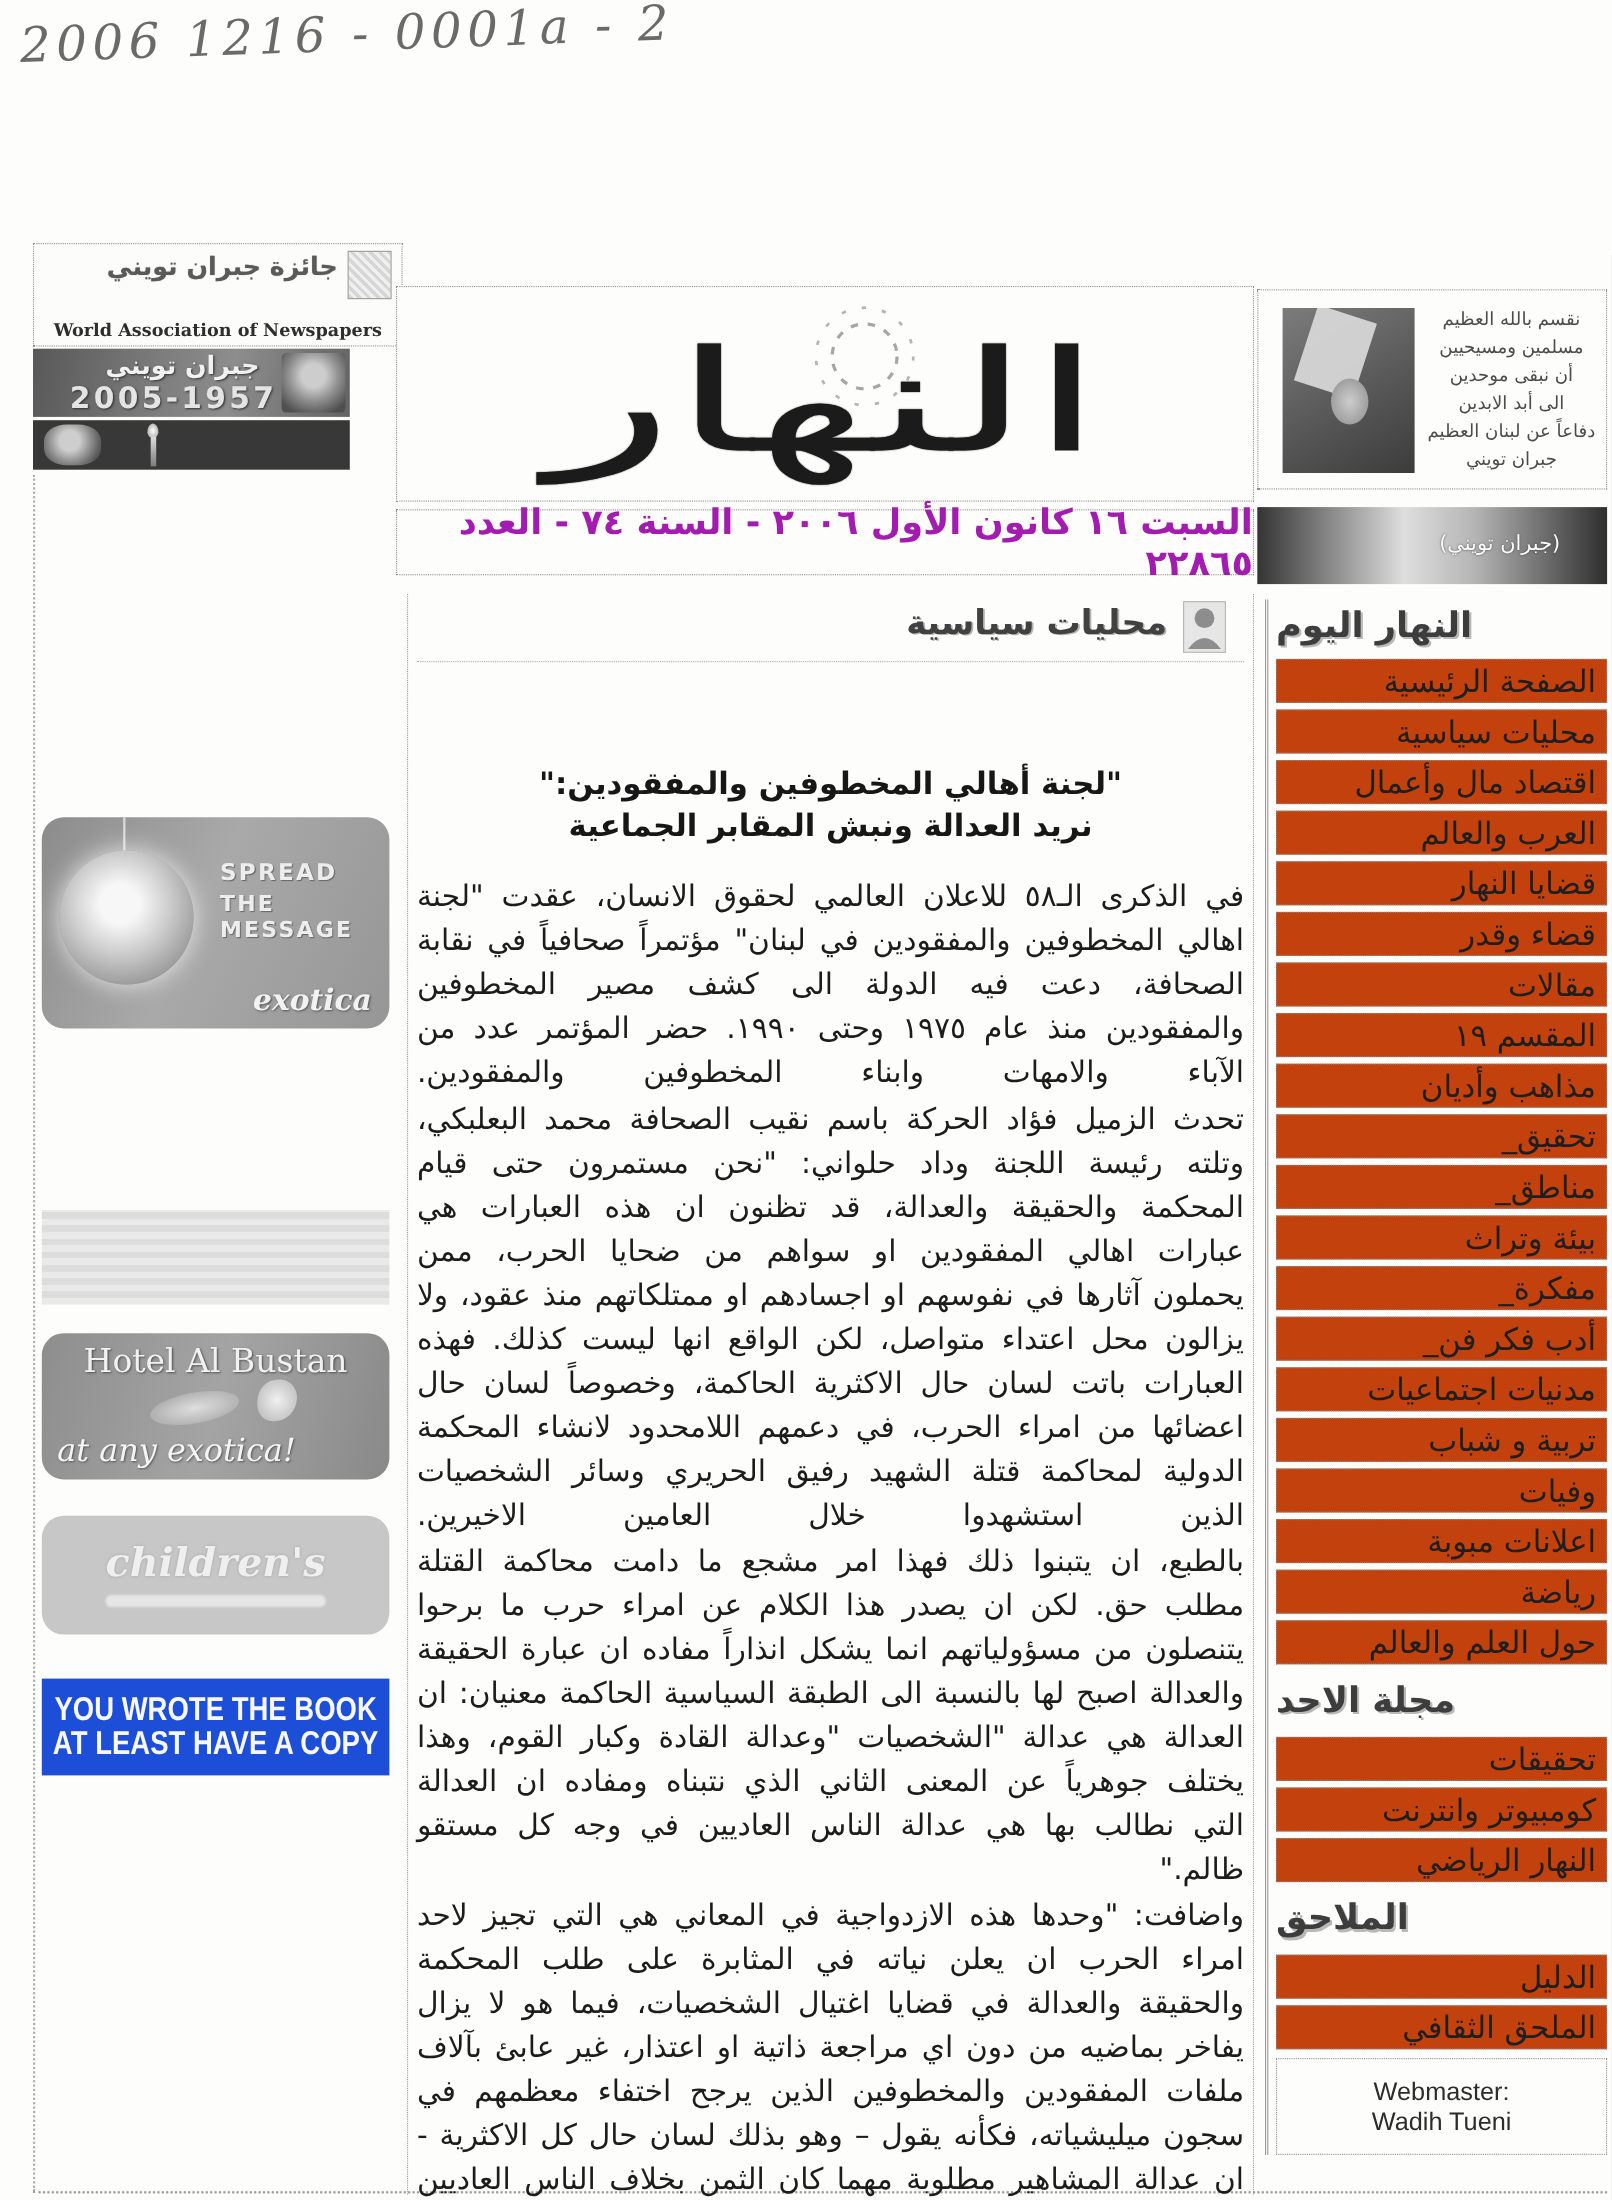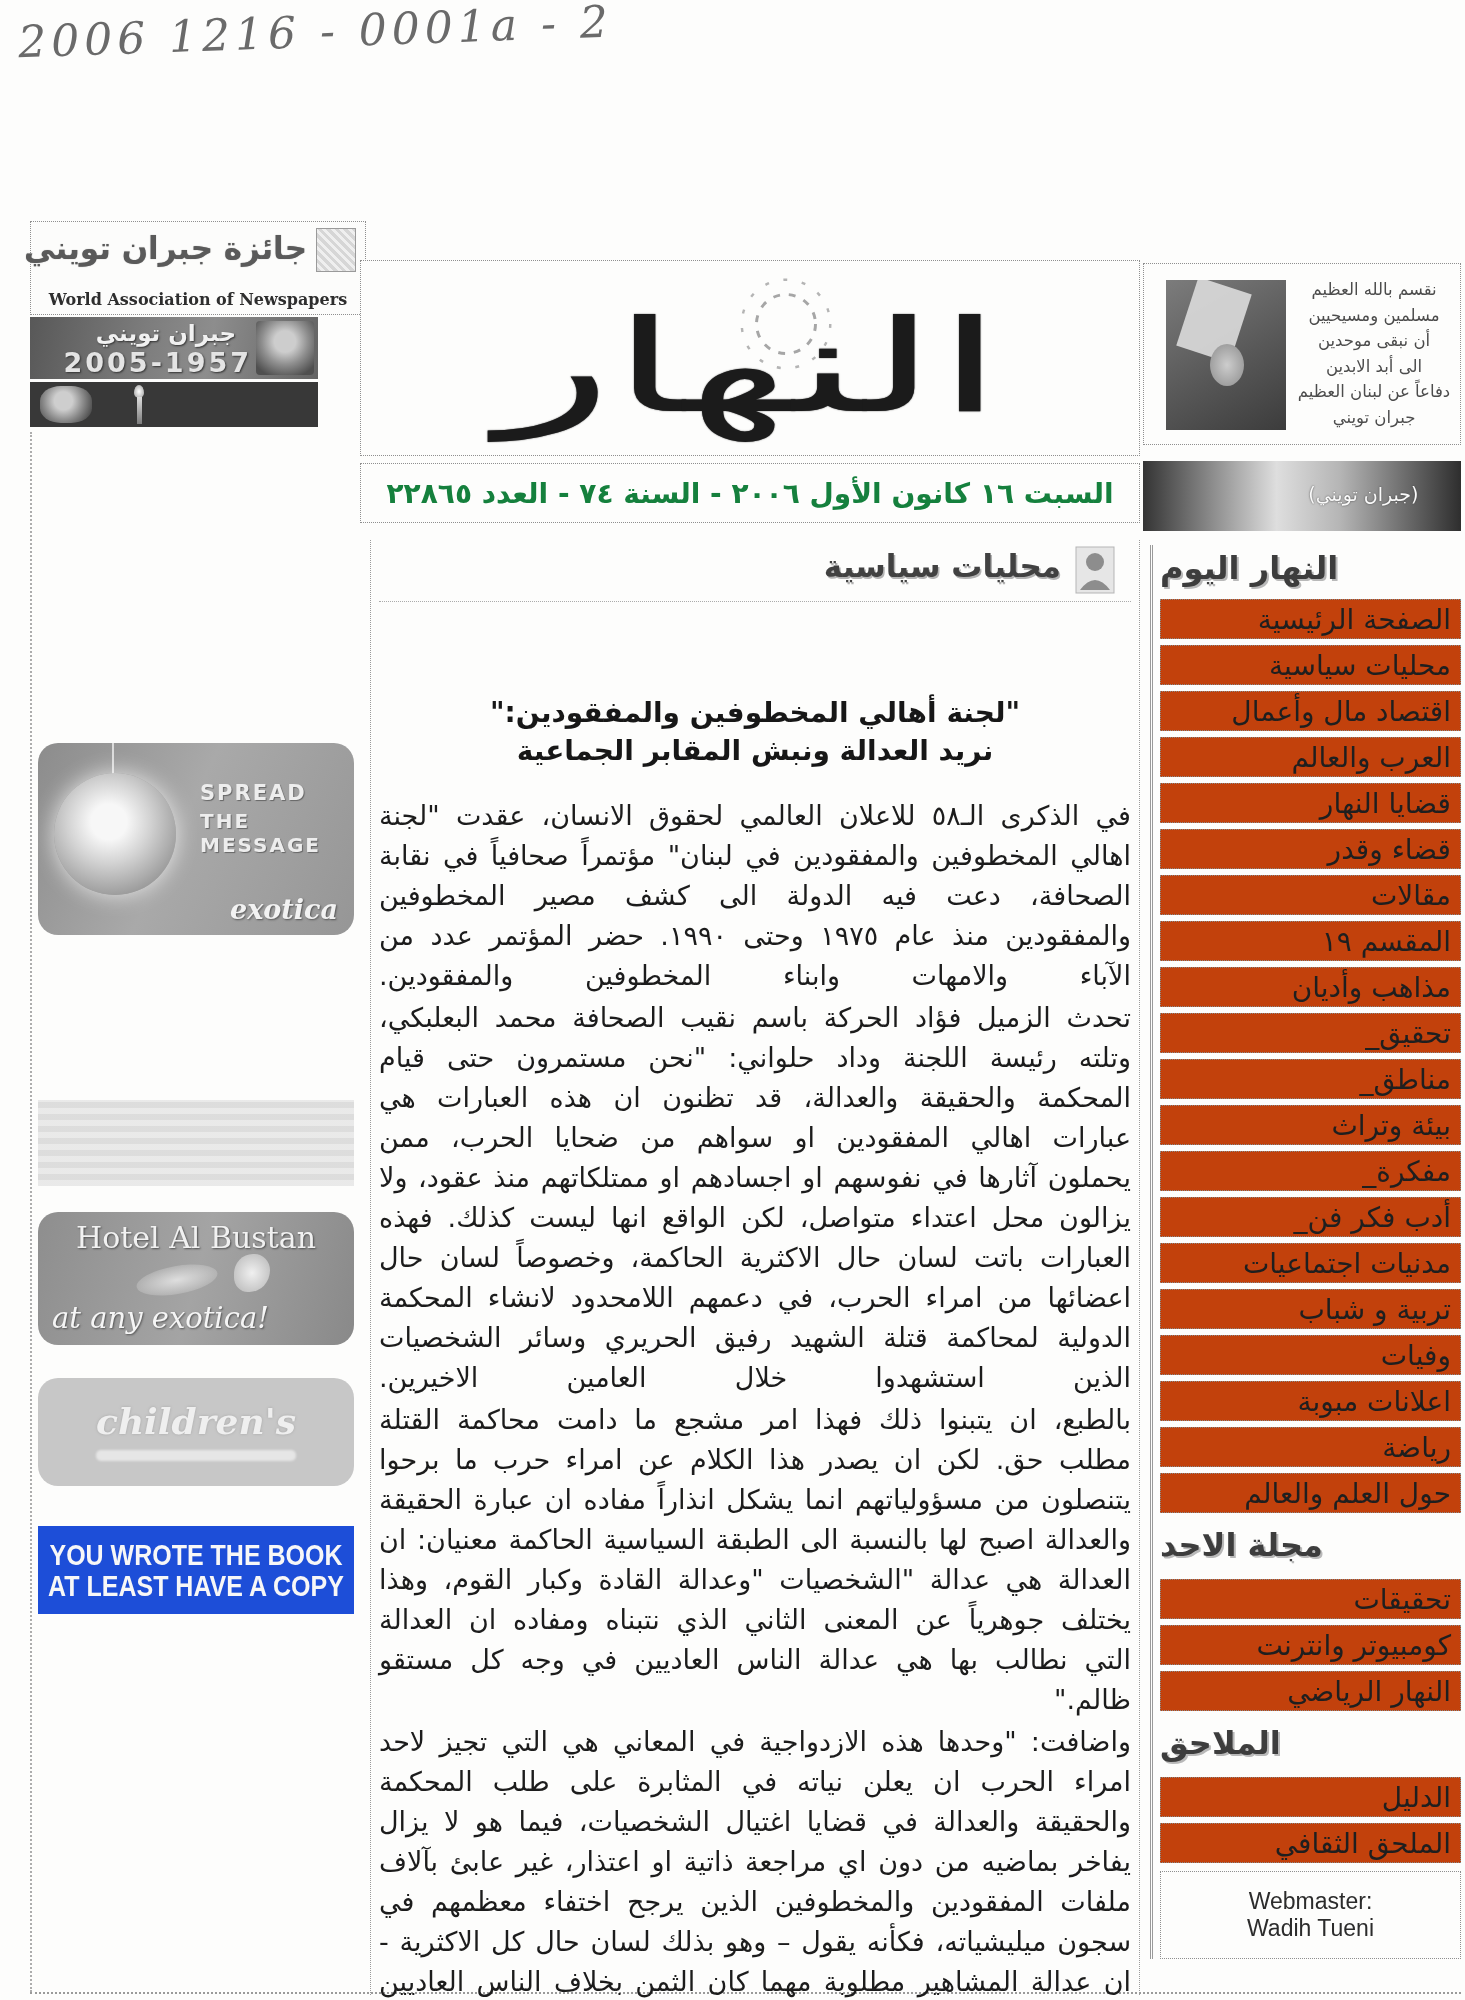--- a/index.html
+++ b/index.html
@@ -9,21 +9,21 @@
   .abs{position:absolute;}
 
   
   .handwriting{left:18px;top:6px;font-family:"DejaVu Serif",serif;font-style:italic;
     font-size:44px;color:#6a6a6a;letter-spacing:5px;transform:rotate(-2deg);white-space:nowrap;}
 
   
   .award-box{left:30px;top:221px;width:336px;height:94px;border:1px dotted #8f8f8f;background:#fcfcfb;}
   .wan-icon{position:absolute;right:9px;top:6px;width:40px;height:44px;border:1px solid #9a9a9a;
     background:repeating-linear-gradient(45deg,#d6d6d6 0 3px,#efefef 3px 6px);}
-  .award-title{position:absolute;right:58px;top:8px;direction:rtl;font-size:31px;font-weight:bold;
+  .award-title{position:absolute;right:58px;top:8px;direction:rtl;font-size:23px;font-weight:bold;
     color:#5a5a5a;text-shadow:0 0 1px #999;white-space:nowrap;}
   .award-sub{position:absolute;left:6px;right:6px;bottom:5px;text-align:center;
     font-family:"DejaVu Serif",serif;font-weight:bold;font-size:16px;color:#2e2e2e;margin-top:28px;}
 
   
   .memorial{left:30px;top:317px;width:288px;height:62px;overflow:hidden;
     background:linear-gradient(100deg,#585858 0%,#7d7d7d 40%,#8d8d8d 62%,#636363 100%);}
   .memorial-portrait{position:absolute;right:4px;top:4px;width:58px;height:54px;border-radius:4px;
     background:radial-gradient(circle at 50% 38%,#cdcdcd 0 24%,#8f8f8f 52%,#4f4f4f 85%);}
   .memorial-name{position:absolute;right:82px;top:3px;direction:rtl;color:#f1f1f1;font-weight:bold;
@@ -80,21 +80,21 @@
   .book-line{font-family:"Liberation Sans",sans-serif;font-weight:900;font-size:25px;line-height:31px;
     color:#f7f7f7;transform:scaleY(1.2);white-space:nowrap;}
 
   
   .masthead{left:360px;top:260px;width:780px;height:196px;border:1px dotted #8f8f8f;background:#fdfdfc;}
   .sunburst{position:absolute;left:47%;top:4px;width:118px;height:118px;opacity:.75;}
   .masthead-logo{position:absolute;left:50%;top:54%;transform:translate(-50%,-50%) scaleX(1.85);
     direction:rtl;font-size:128px;color:#1b1b1b;white-space:nowrap;text-shadow:0 0 1px #333;}
 
   .datebar{left:360px;top:463px;width:780px;height:60px;border:1px dotted #8f8f8f;direction:rtl;
-    display:flex;align-items:center;justify-content:center;font-size:28px;font-weight:bold;color:#15803d;}
+    display:flex;align-items:center;justify-content:center;font-size:32px;font-weight:bold;color:#a21caf;}
 
   
   .oath-box{left:1143px;top:263px;width:318px;height:182px;border:1px dotted #8f8f8f;background:#fdfdfc;}
   .oath-photo{position:absolute;left:22px;top:16px;width:120px;height:150px;overflow:hidden;
     background:linear-gradient(150deg,#7c7c7c 0%,#585858 55%,#3c3c3c 100%);}
   .oath-paper{position:absolute;left:20px;top:4px;width:56px;height:72px;background:#d9d9d9;
     transform:rotate(18deg);opacity:.92;}
   .oath-face{position:absolute;left:44px;top:64px;width:34px;height:42px;border-radius:50%;
     background:radial-gradient(#cdcdcd,#8c8c8c);}
   .oath-text{position:absolute;right:6px;top:13px;width:160px;direction:rtl;text-align:center;

